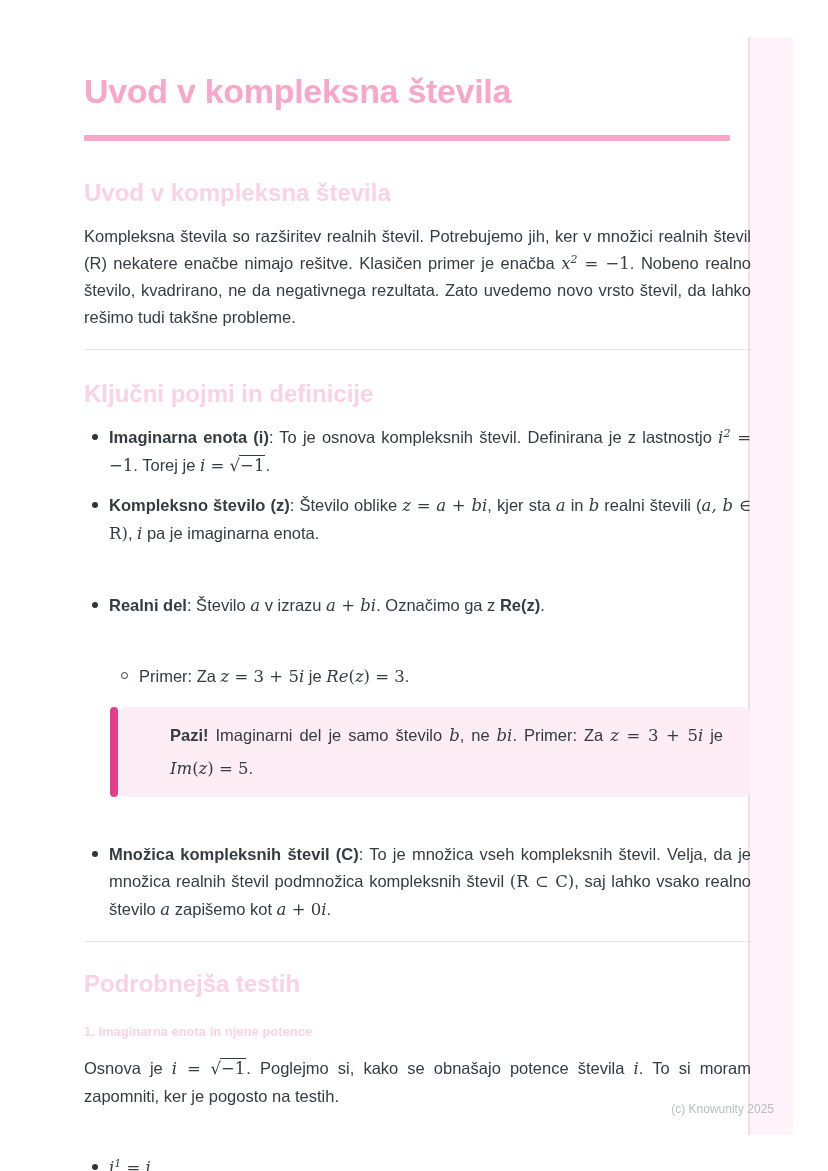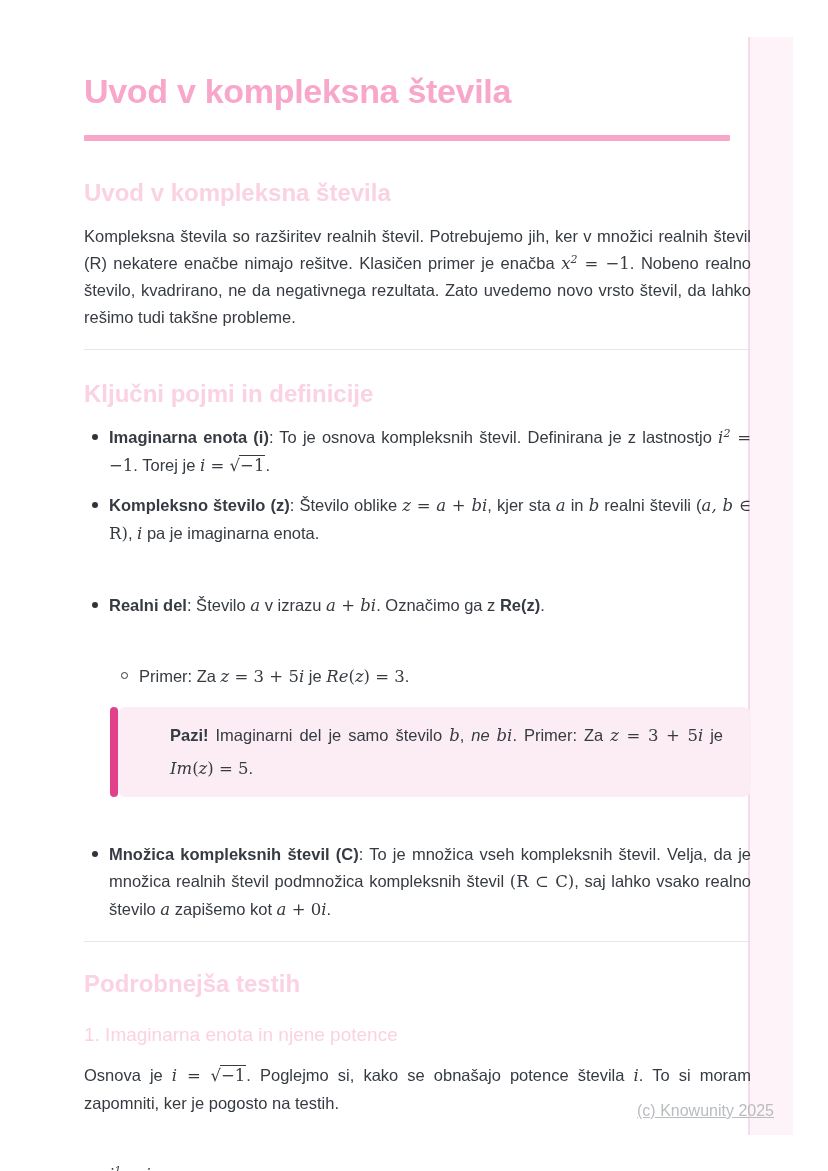--- a/index.html
+++ b/index.html
@@ -23,21 +23,21 @@
     letter-spacing: -0.3px; color: var(--accent, #f8a6ca);
   }
   .rule {
     margin-top: 24px; width: 646px; height: 6px;
     background: var(--accent, #f8a6ca); border-radius: 1px;
   }
   h2 { margin: 0; font-size: 24px; font-weight: 700; color: var(--heading-pink, #fbd2e3); }
   .sp-intro { margin-top: 38px; }
   .sp-key { margin-top: 30px; }
   .sp-detail { margin-top: 28px; }
-  h3 { margin: 26px 0 16px; font-size: 19px; font-weight: 400; color: var(--heading-pink, #fbd2e3); }
+  h3 { margin: 26px 0 16px; font-size: 13px; font-weight: 700; color: var(--heading-pink, #fbd2e3); }
   .para {
     margin: 16px 0 0; font-size: 16.5px; line-height: 1.62;
     text-align: justify;
   }
   .divider { border: 0; border-top: 1px solid var(--divider, #e7e7e7); margin: 18px 0 0; }
   ul.bullets { list-style: none; margin: 16px 0 0; padding: 0; }
   ul.bullets.after-callout { margin-top: 20px; }
   .bullets > li {
     position: relative; padding-left: 25px; margin-bottom: 13px;
     font-size: 16.5px; line-height: 1.62; text-align: justify;
@@ -57,28 +57,28 @@
   .callout { display: flex; margin: 16px 0 0 26px; }
   .callout-bar { flex: none; width: 8px; border-radius: 6px; background: var(--callout-border, #e2418a); }
   .callout-panel {
     flex: 1; background: var(--callout-bg, #fcedf4);
     border-radius: 8px; padding: 12px 28px 12px 52px;
     font-size: 16.5px; line-height: 2; text-align: justify;
   }
   .bold { font-weight: 700; }
   .math { font-family: "DejaVu Serif", serif; font-style: italic; }
   .serif { font-family: "DejaVu Serif", serif; }
-  .ital { font-style: italic; }
+  .ital { }
   sup { font-size: 11px; line-height: 0; vertical-align: super; }
   .sqrt { font-family: "DejaVu Serif", serif; white-space: nowrap; }
   .sqrt .rad { letter-spacing: -1px; }
   .sqrt .bar { border-top: 1.4px solid currentColor; padding: 0 1px; }
   .footer {
     position: absolute; top: 1102px; right: 54px;
-    font-size: 16px; color: var(--footer-text, #b9bcbf); z-index: 2; text-decoration: underline;
+    font-size: 12px; color: var(--footer-text, #b9bcbf); z-index: 2;
   }
 </style>
 </head>
 <body>
 
 <div class="edge-strip"></div>
 
 <main class="content">
 
   <h1>Uvod v kompleksna števila</h1>

